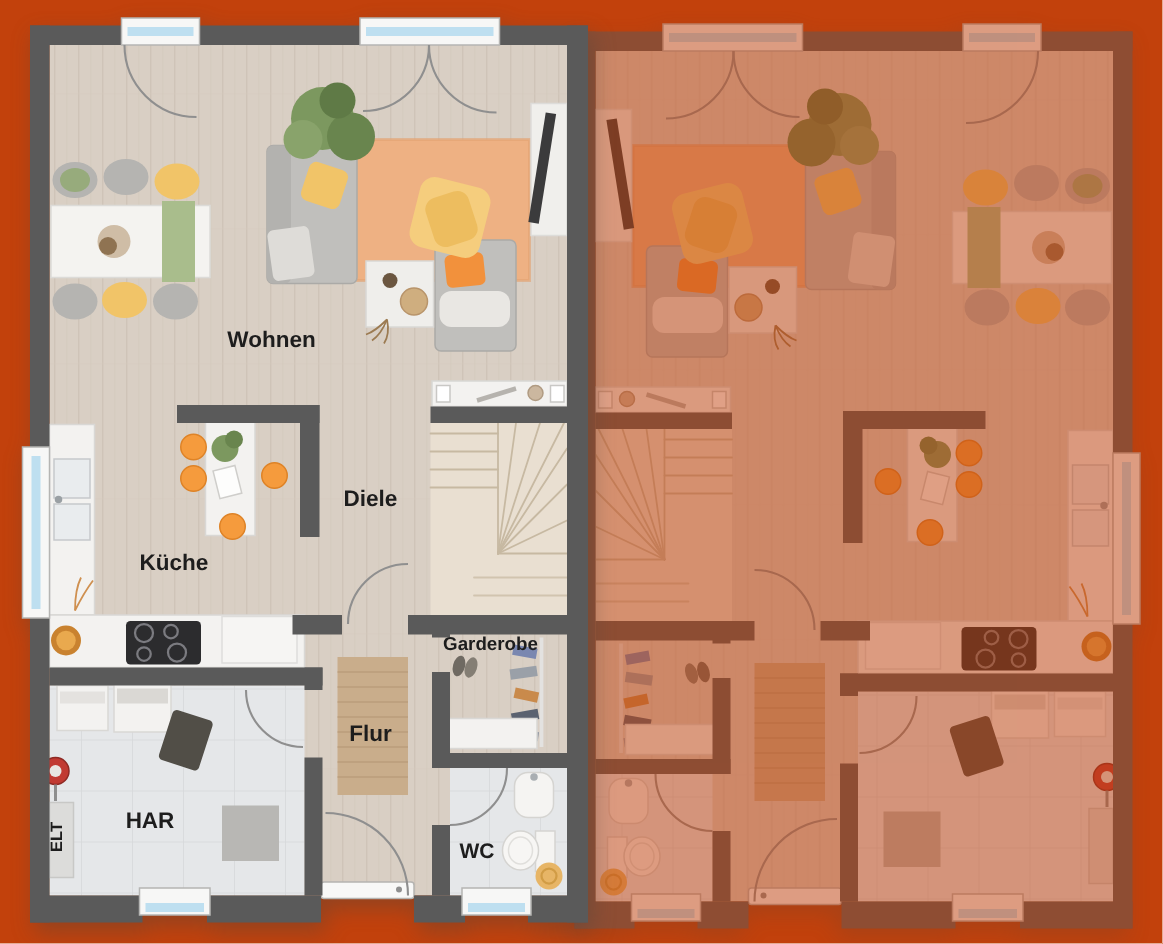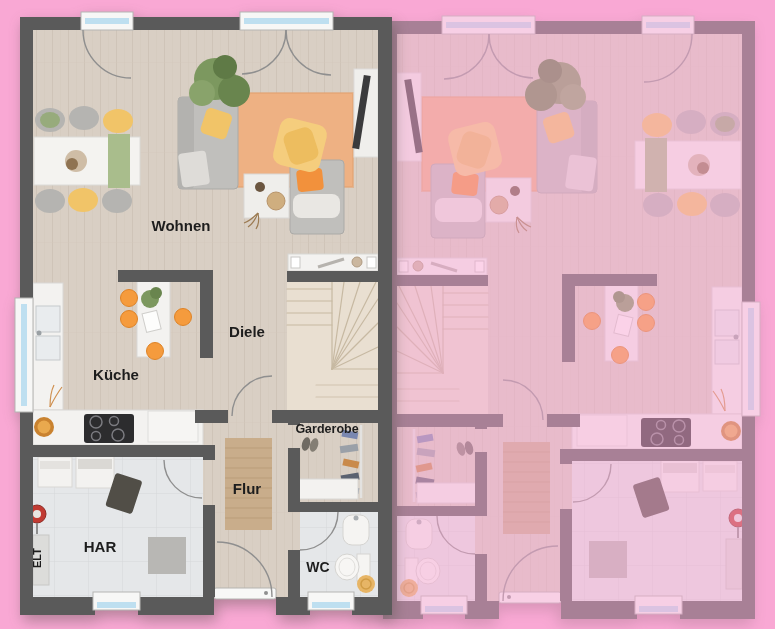--- a/index.html
+++ b/index.html
@@ -1,20 +1,20 @@
 <!DOCTYPE html>
 <html style="--c-wall: #5a5a5a; --c-label-text: #1d1d1d; --c-floor-wood: #d9cfc4; --c-floor-wood-line: #cdc2b5; --c-floor-tile: #e5e7e9; --c-floor-tile-line: #d6d8da; --c-stairs: #e9dfd1; --c-rug-living: #eeb183; --c-rug-hall: #c9ad8b; --c-accent-orange: #f2913c; --c-stool-orange: #f59b3d; --c-accent-yellow: #f1c468; --c-blanket-yellow: #f5cd7d; --c-plant-green: #7c985f; --c-window-glass: #bedff0; --c-sofa-gray: #c0bfbc;"><head>
 <meta charset="utf-8">
 <style>
   html, body { margin: 0; padding: 0; background: #ffffff; }
   .canvas {
     position: relative;
     width: 775px;
     height: 629px;
-    background: #f9a8d4;
+    background: #c2410c;
     overflow: hidden;
     font-family: "Liberation Sans", sans-serif;
   }
   svg.unit {
     position: absolute;
     overflow: visible;
     filter: drop-shadow(3px 6px 7px rgba(75, 70, 63, 0.40));
   }
   svg.unit-left  { left: 20px;  top: 17px; z-index: 2; }
   svg.unit-right { left: 383px; top: 21px; z-index: 1; transform: scaleX(-1); opacity: 0.5; }

